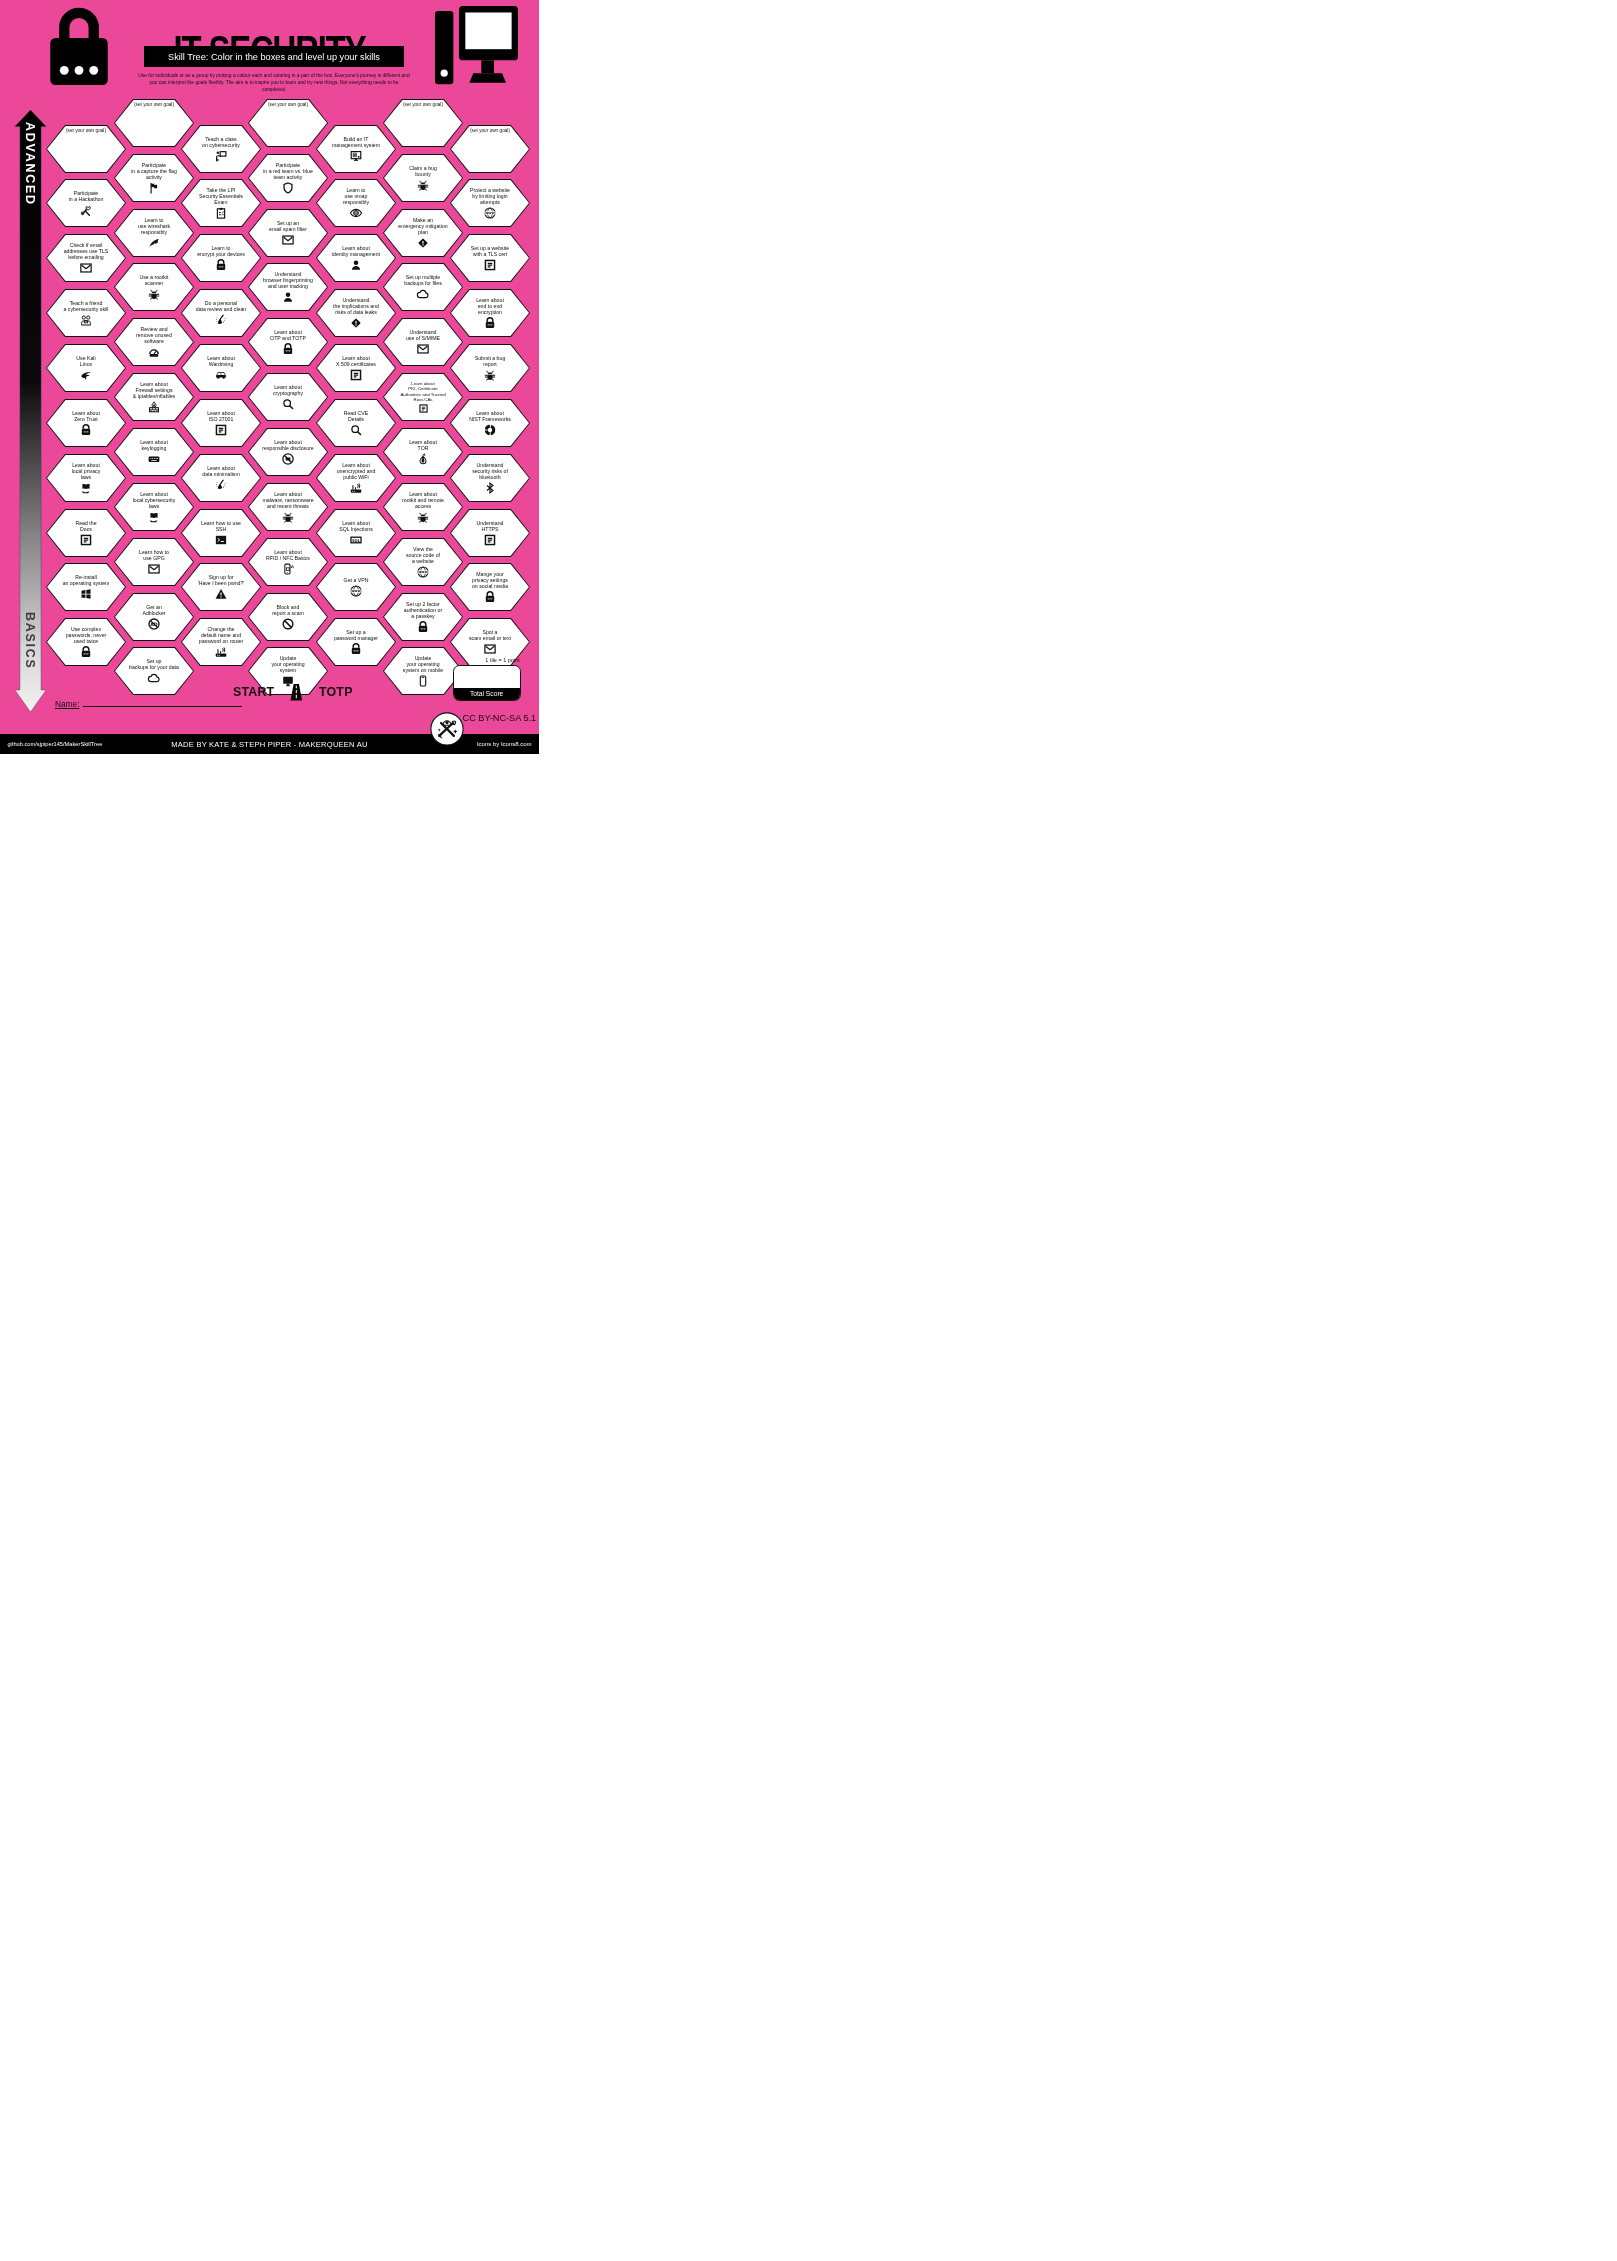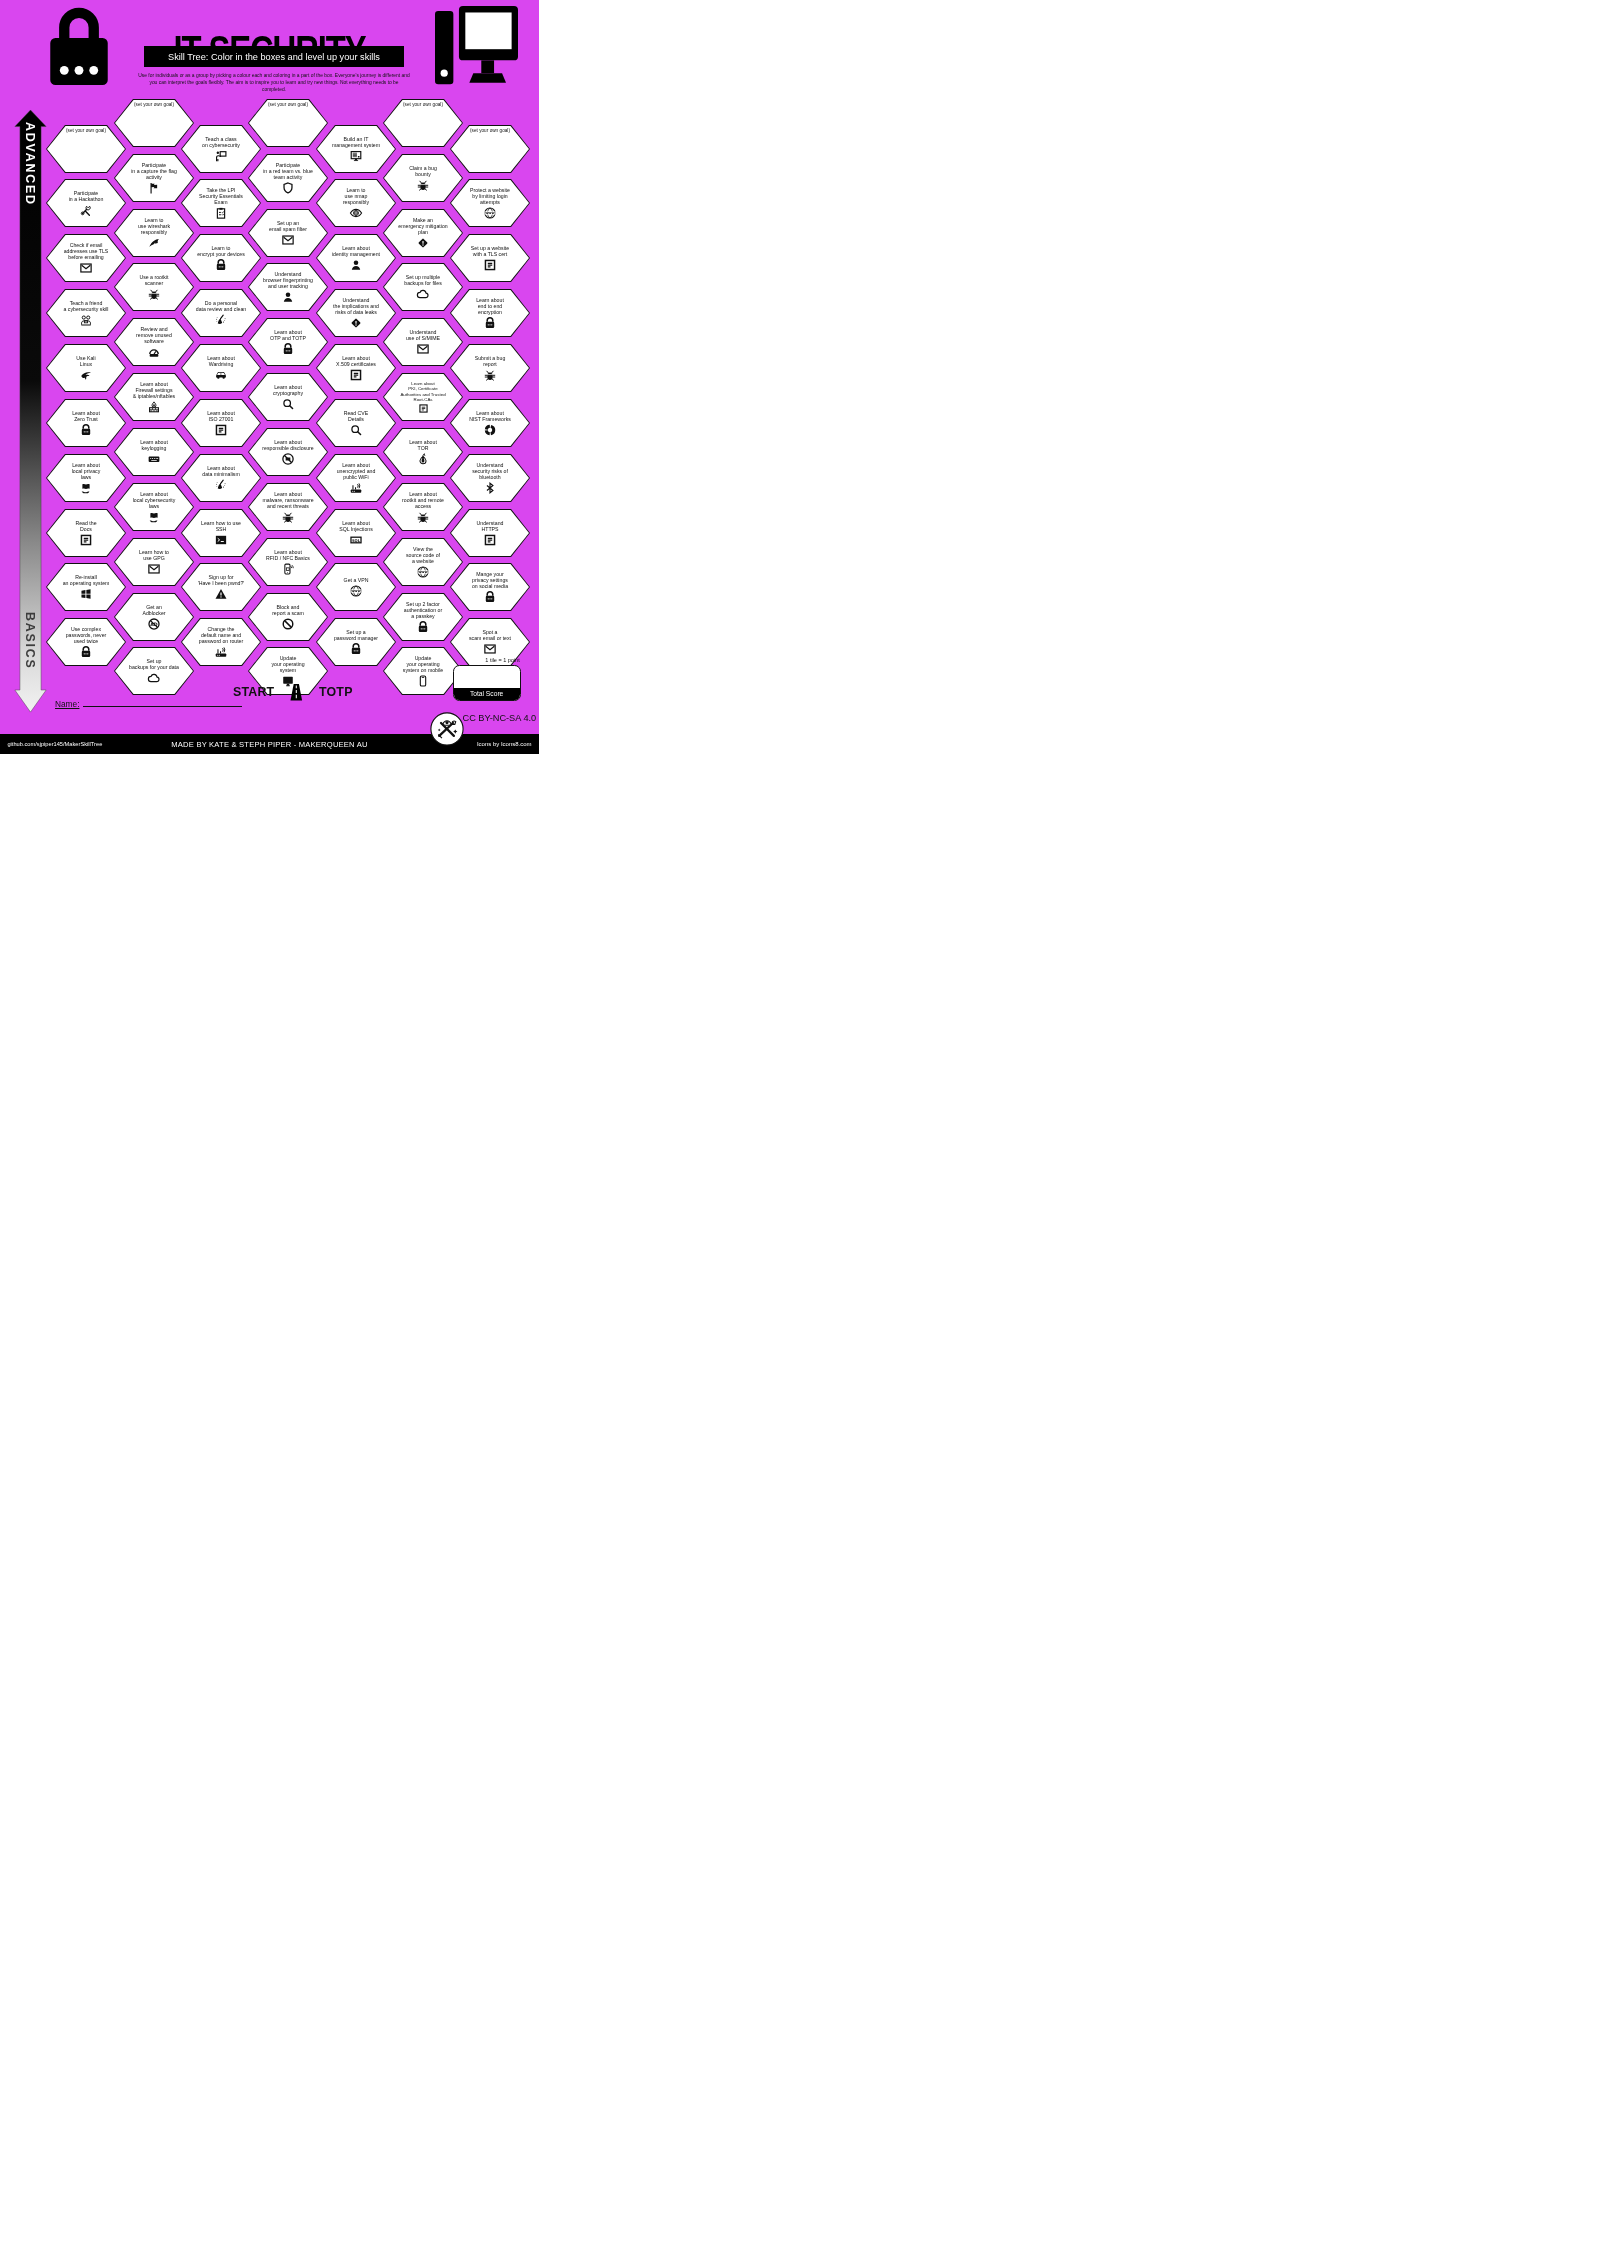--- a/index.html
+++ b/index.html
@@ -1,16 +1,16 @@
 <!DOCTYPE html>
 <html style="font-size:7.4px"><head>
 <meta charset="utf-8">
 <style>
   html,body{margin:0;padding:0;background:#fff;}
-  .page{position:relative;width:539px;height:754px;background:#d946ef;overflow:hidden;
+  .page{position:relative;width:539px;height:754px;background:#ec4899;overflow:hidden;
         font-family:"Liberation Sans",sans-serif;color:#111;}
   
   .title{position:absolute;left:0;right:0;top:0.9px;text-align:center;font-size:42px;
          font-weight:900;letter-spacing:-1.4px;line-height:1.05;transform:scaleX(.78);color:#000;}
   .subtitle-bar{position:absolute;left:144px;top:46px;width:260px;height:21px;background:#000;
          color:#fff;display:flex;align-items:center;justify-content:center;font-size:9.2px;}
   .desc{position:absolute;left:138px;top:72px;width:272px;text-align:center;font-size:4.9px;
          line-height:1.45;color:#111;margin:0;}
   .hdr-ic{position:absolute;}
   
@@ -1046,21 +1046,21 @@
   <div class="nameline">
     <span>Name:</span><span class="nl"></span>
   </div>
 
   <div class="tilenote">1 tile = 1 point</div>
   <div class="score-box">
     <div class="score-space"></div>
     <div class="score-bar">Total Score</div>
   </div>
 
-  <div class="license">CC BY-NC-SA 4.0</div>
+  <div class="license">CC BY-NC-SA 5.1</div>
   <svg class="logo" viewBox="0 0 74 74">
     <circle cx="37" cy="37" r="35" fill="#fff" stroke="#111" stroke-width="2.4"></circle>
     <path d="m20 52 30-28M24 24l28 28" stroke="#111" stroke-width="5" stroke-linecap="round"></path>
     <path d="m18 49 8 8M49 21c2-1.5 5-1.5 7 0l-2 6h-6Z" fill="none" stroke="#111" stroke-width="2.4"></path>
     <path d="M28 26c2-5 6-7 9-7s7 2 9 7l-4 3h-10Z" fill="#fff" stroke="#111" stroke-width="2.2"></path>
     <circle cx="37" cy="23" r="3.4" fill="#111"></circle>
     <path d="M55 38l1.6 3 3 1.6-3 1.6-1.6 3-1.6-3-3-1.6 3-1.6ZM20 36l1 2 2 1-2 1-1 2-1-2-2-1 2-1Z" fill="#111"></path>
   </svg>
 
   <footer class="bar">

